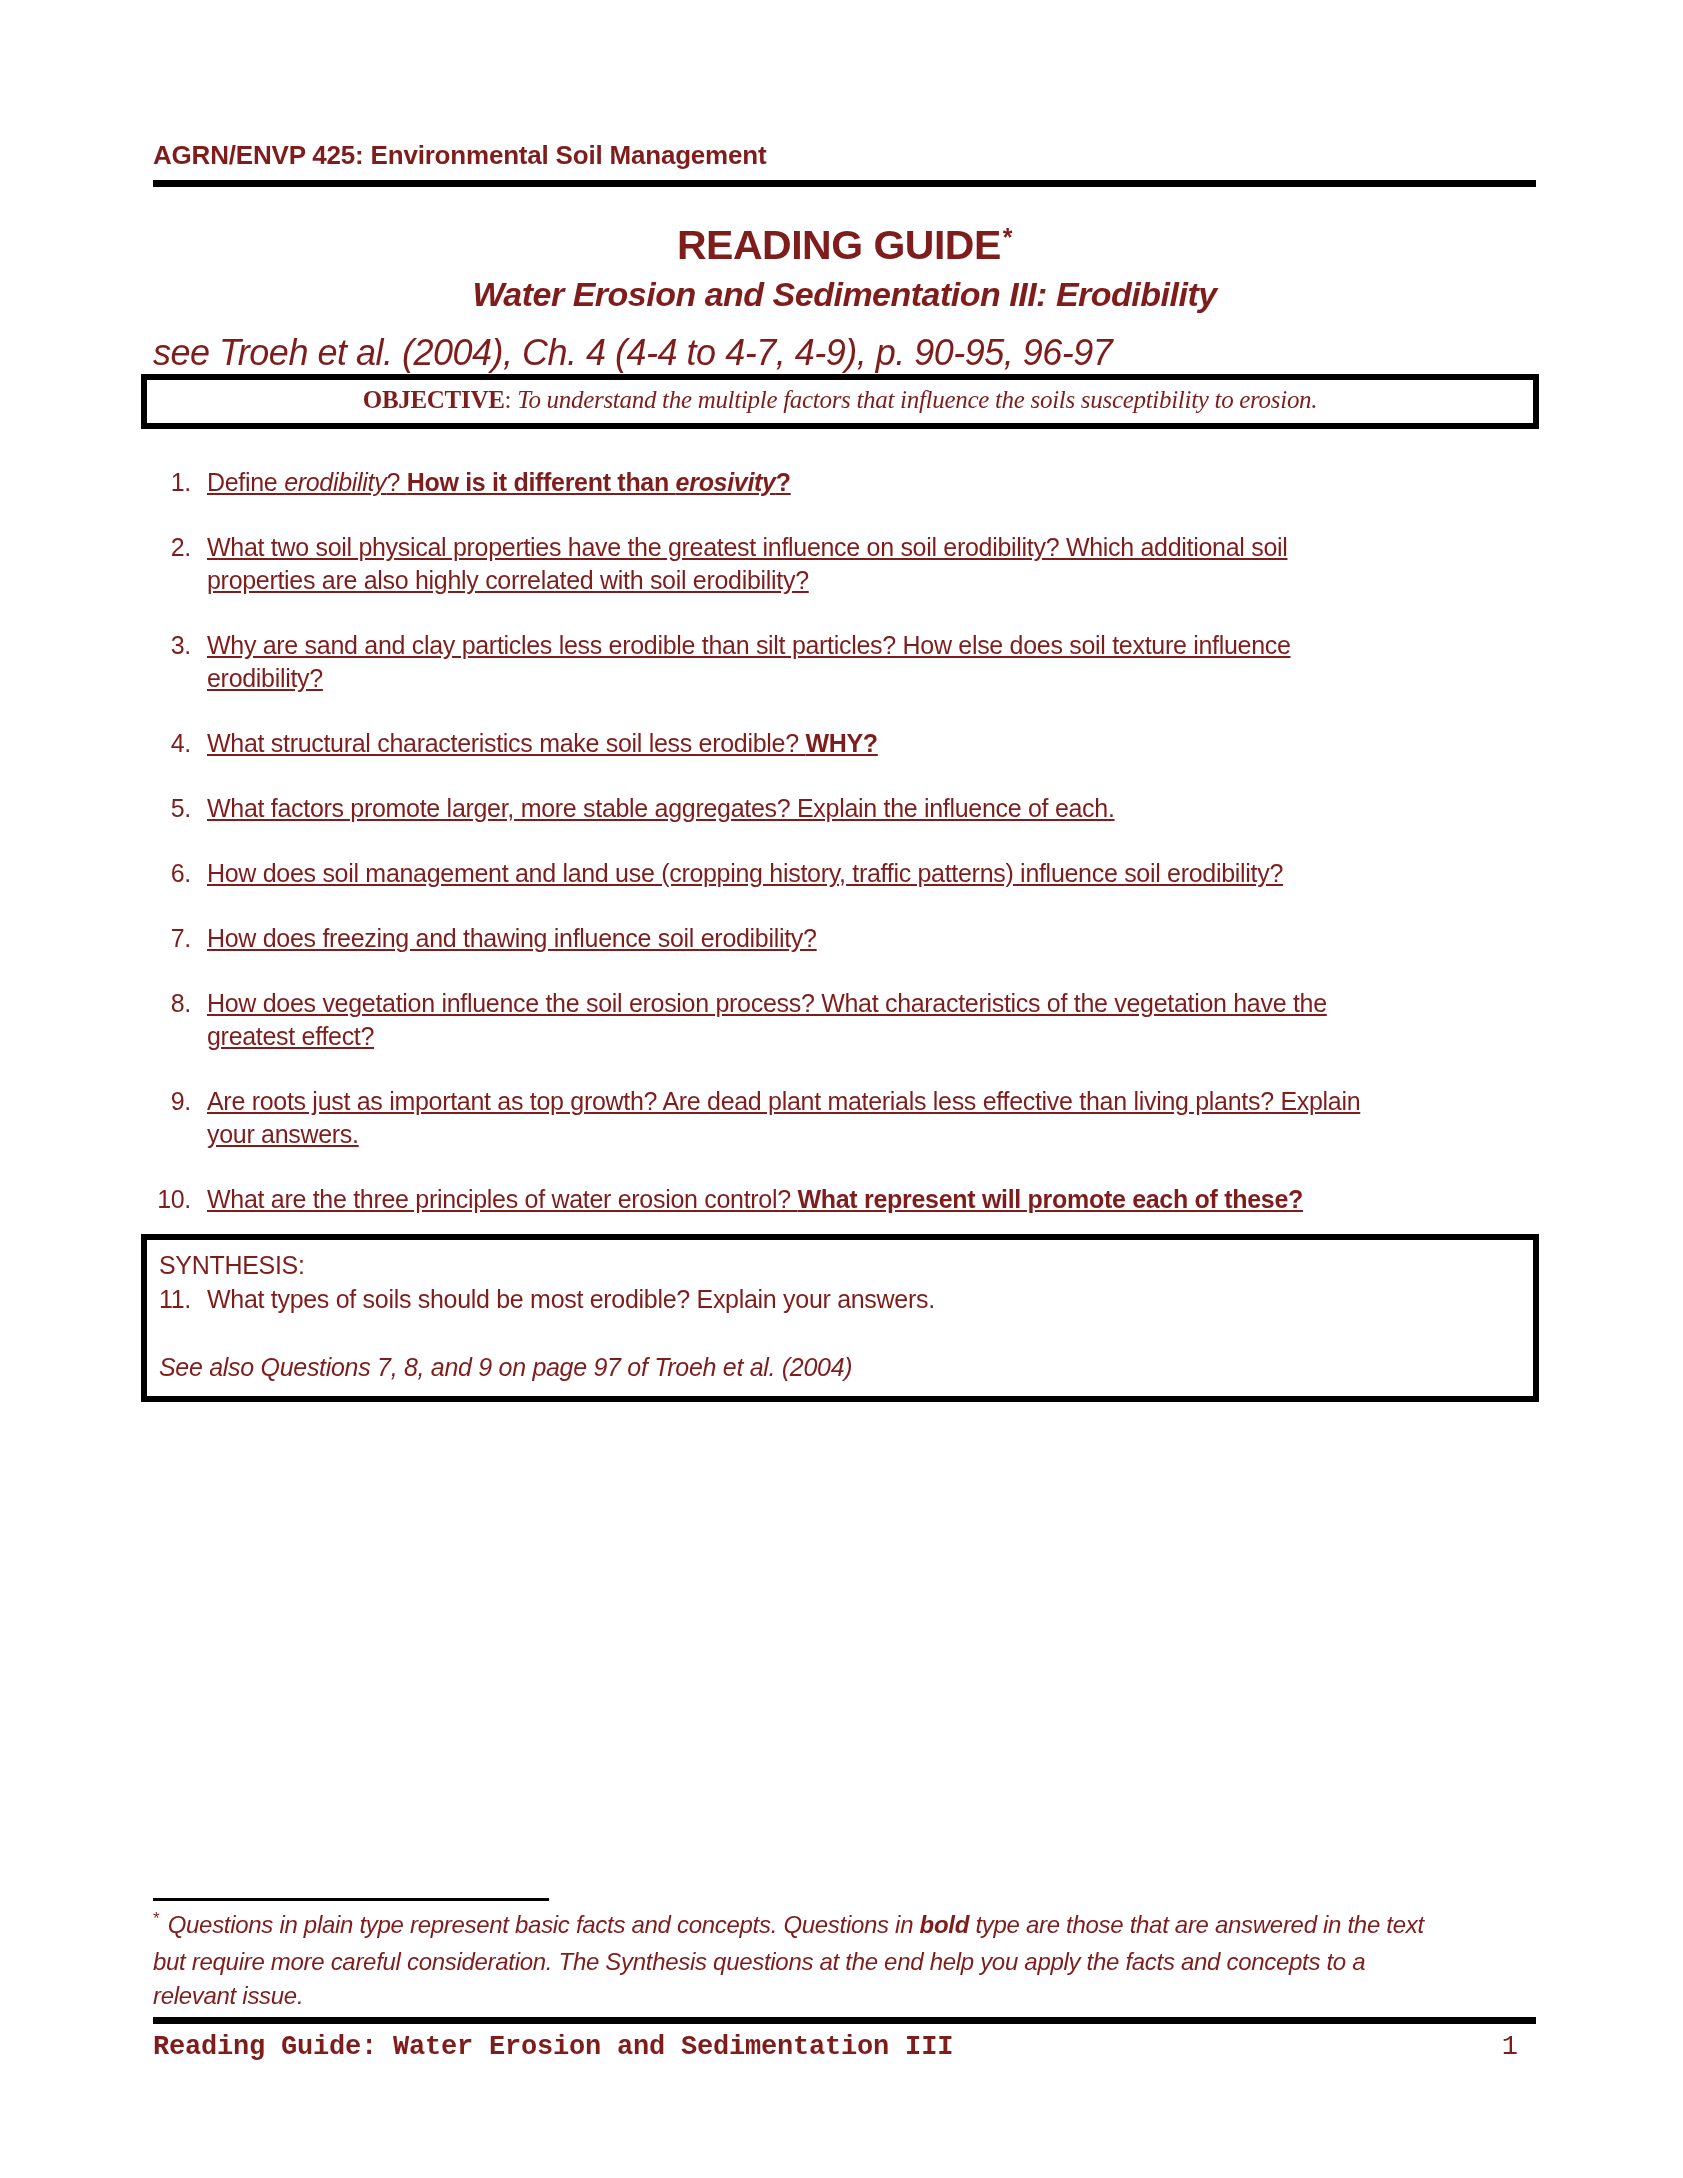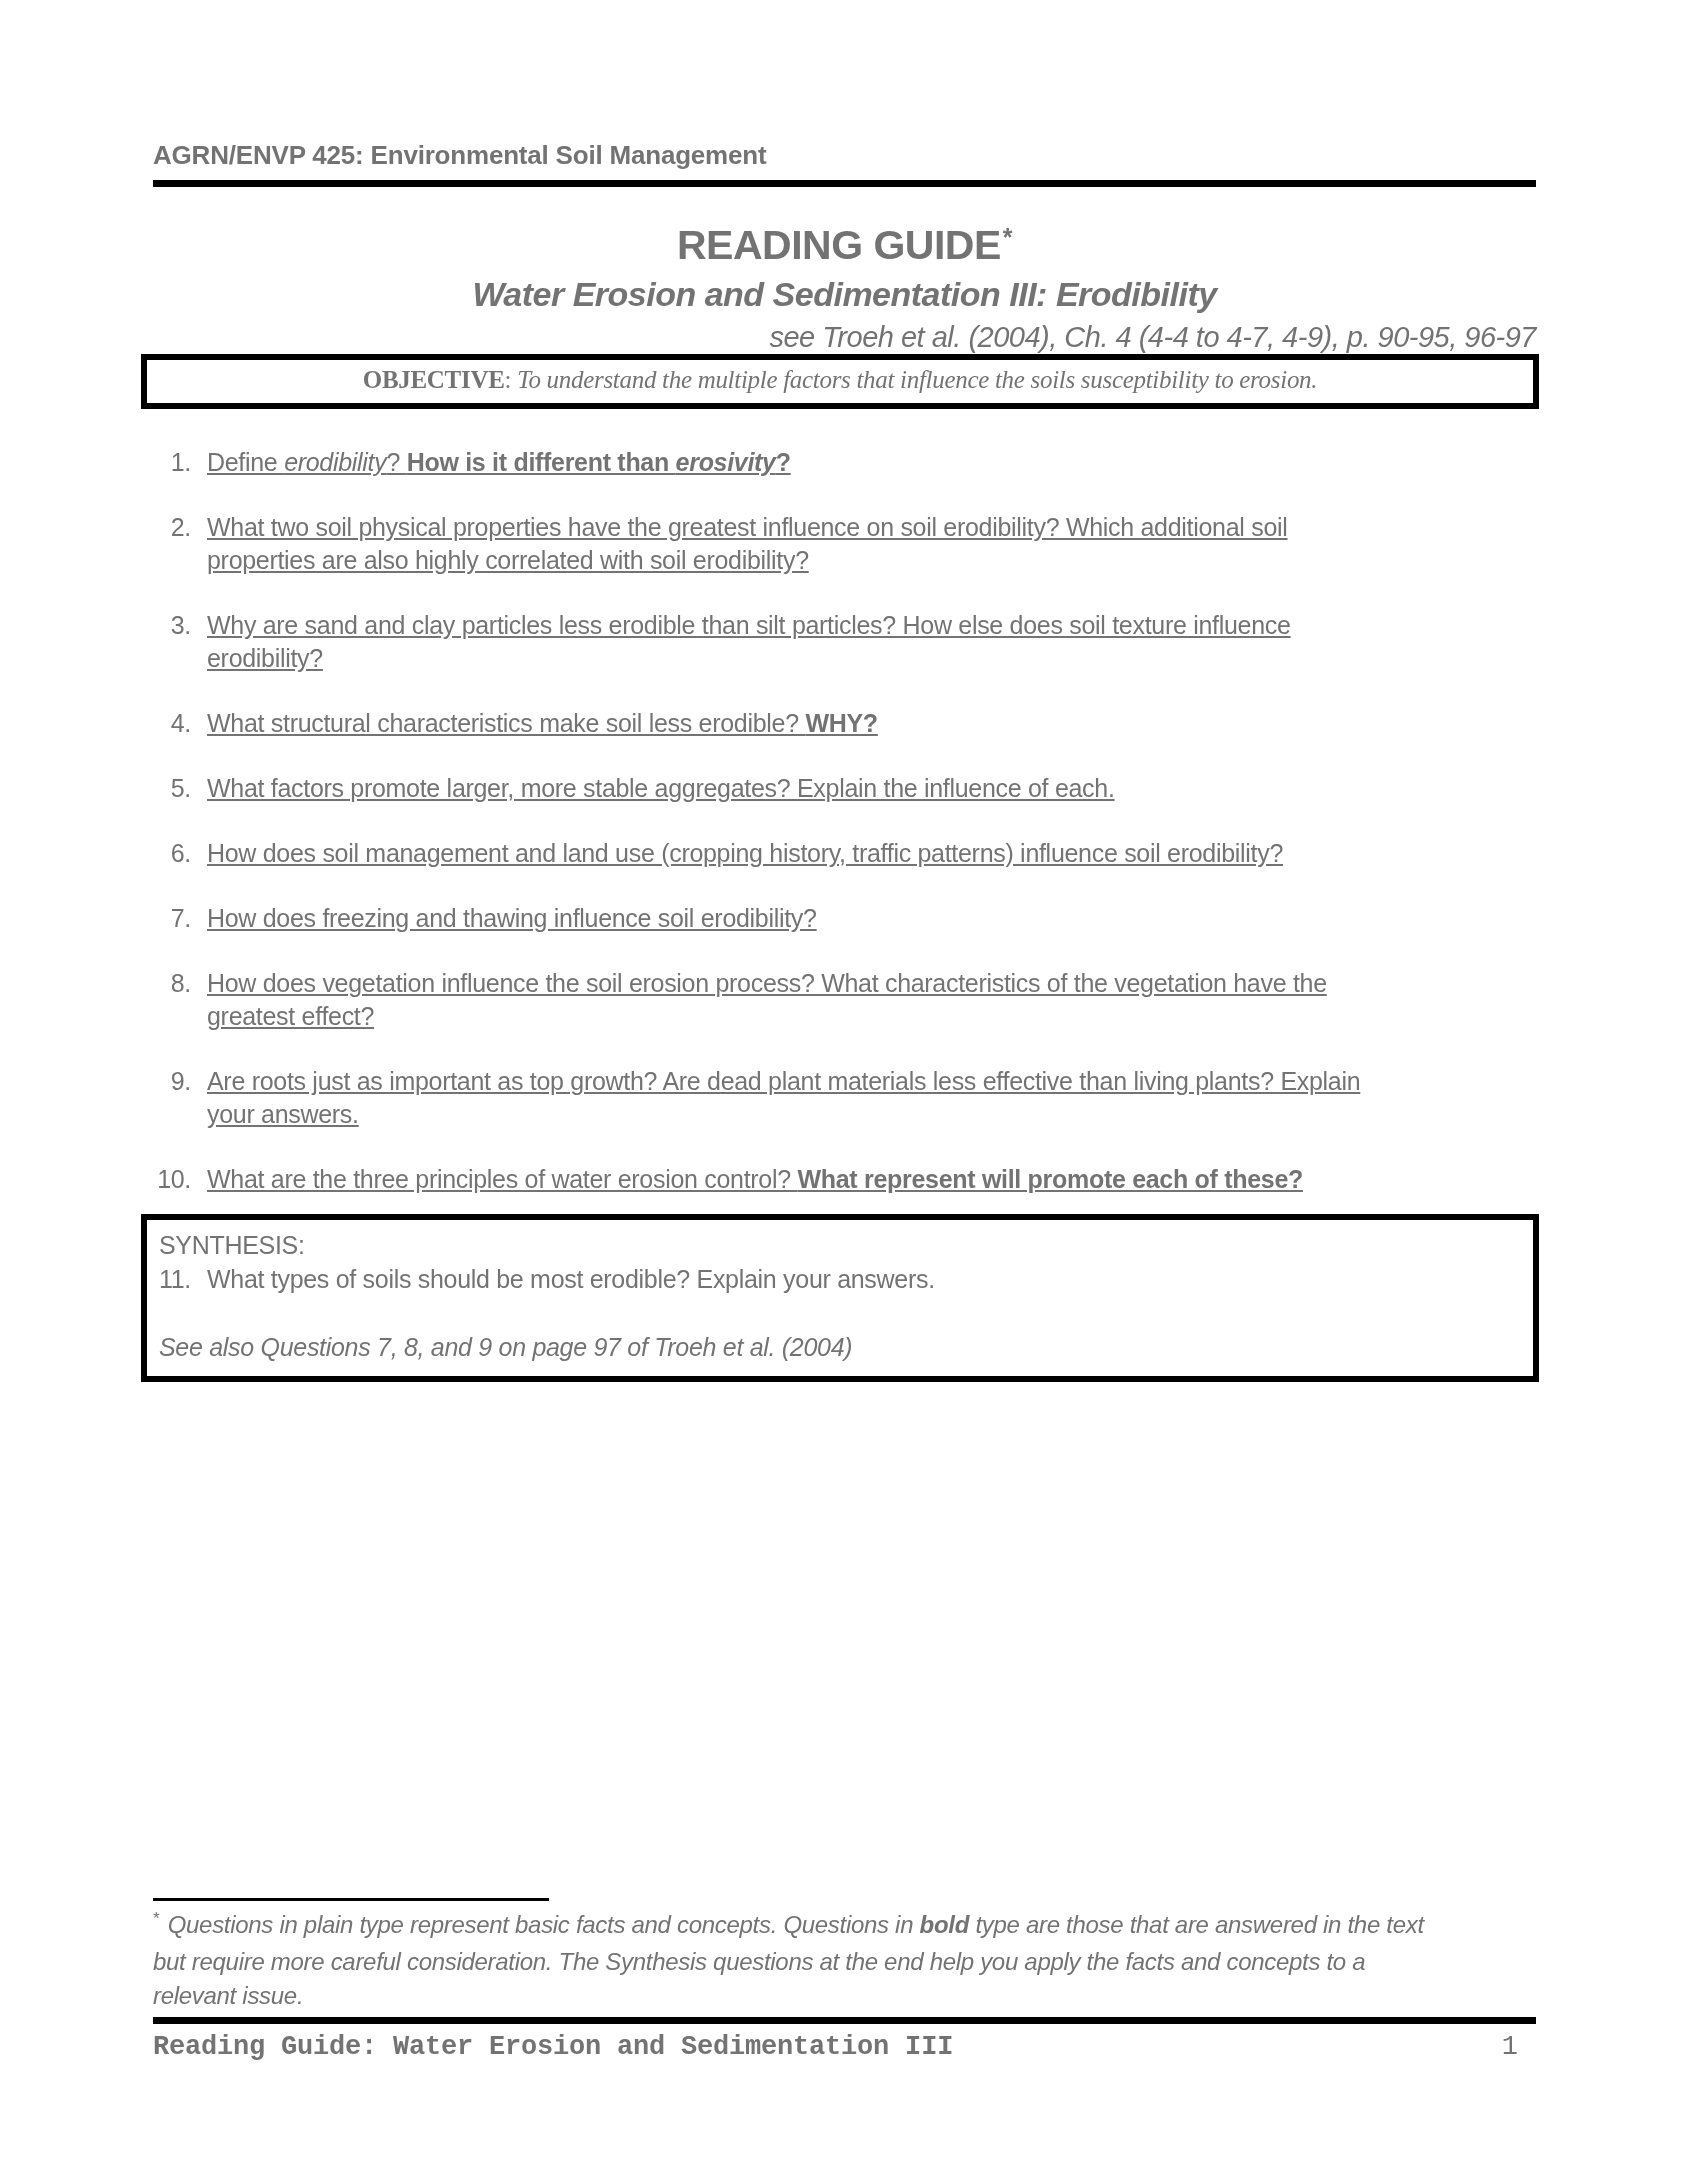--- a/index.html
+++ b/index.html
@@ -1,28 +1,28 @@
 <!DOCTYPE html>
 <html><head>
 <meta charset="utf-8">
 <style>
   html,body{margin:0;padding:0;background:#ffffff;}
   .page{
     position:relative;width:1683px;height:2178px;background:#ffffff;
-    font-family:"Liberation Sans",sans-serif;color:#737373;overflow:hidden;
+    font-family:"Liberation Sans",sans-serif;color:#7f1d1d;overflow:hidden;
   }
   .content{position:absolute;left:153px;top:0;width:1383px;}
 
   .course{margin-top:140px;font-size:26px;font-weight:bold;letter-spacing:-0.2px;}
   .header-rule{margin-top:9px;height:7px;background:#000;}
 
   .title{margin-top:37px;text-align:center;font-size:41px;font-weight:bold;letter-spacing:-0.5px;line-height:1.05;}
   .title .fn-mark{font-size:25px;font-weight:bold;position:relative;top:-13px;margin-left:2px;}
   .subtitle{margin-top:8px;text-align:center;font-size:34px;font-weight:bold;font-style:italic;letter-spacing:-0.5px;}
-  .reference{margin-top:7px;text-align:right;font-size:29px;font-style:italic;letter-spacing:-0.5px;}
+  .reference{margin-top:18px;text-align:left;font-size:36px;font-style:italic;letter-spacing:-0.5px;}
 
   .objective-box{
     margin-left:-12px;margin-right:-3px;
     border:6px solid #000;padding:6px 10px 9px;
     text-align:center;font-size:25px;letter-spacing:-0.3px;font-family:Liberation Serif, serif;
   }
   .obj-label{font-weight:bold;}
   .obj-text{font-style:italic;}
 
   ol.questions{list-style:none;margin:37px 0 0 0;padding:0;font-size:25px;line-height:33px;letter-spacing:-0.3px;}

